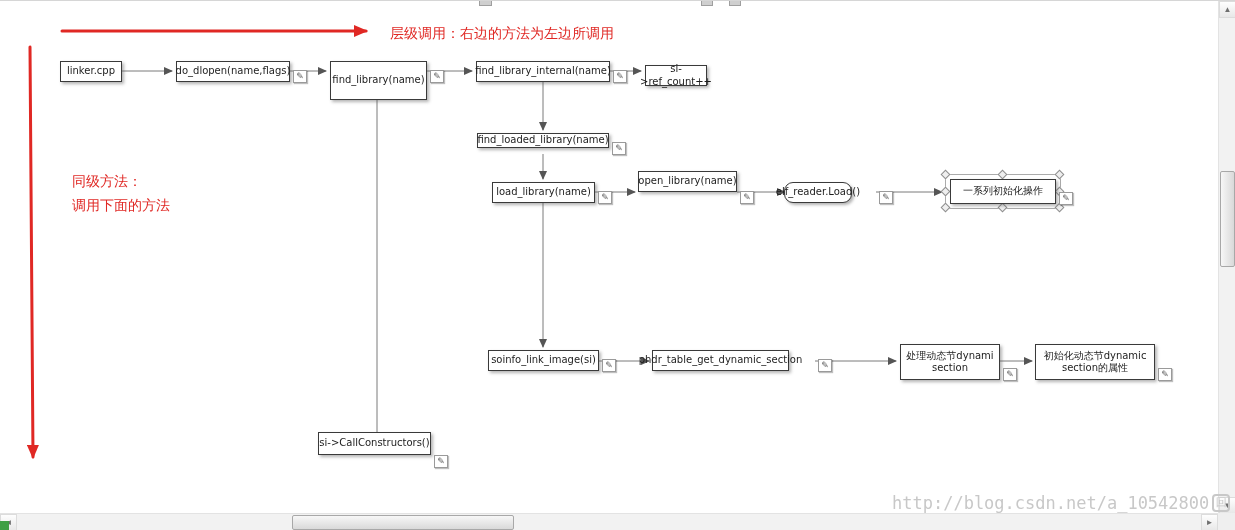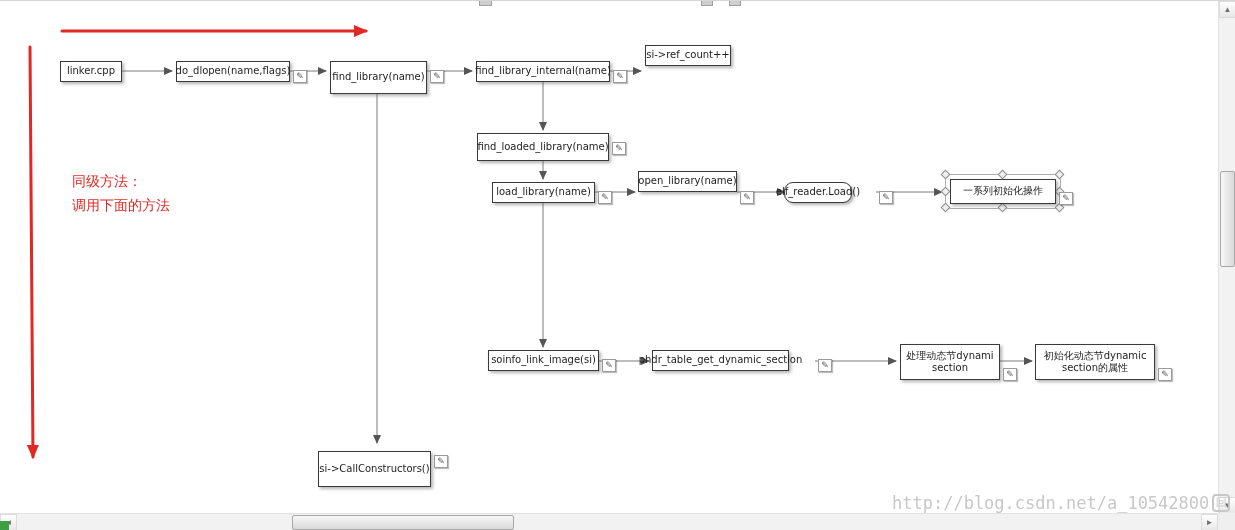--- a/index.html
+++ b/index.html
@@ -81,35 +81,36 @@
       <line x1="737" y1="191" x2="785" y2="191" class="edge-line" marker-end="url(#arrow-gray)"></line>
       <line x1="876" y1="191" x2="942" y2="191" class="edge-line" marker-end="url(#arrow-gray)"></line>
       <line x1="599" y1="360" x2="649" y2="360" class="edge-line" marker-end="url(#arrow-gray)"></line>
       <line x1="815" y1="360" x2="896" y2="360" class="edge-line" marker-end="url(#arrow-gray)"></line>
       <line x1="1000" y1="360" x2="1032" y2="360" class="edge-line" marker-end="url(#arrow-gray)"></line>
       <line x1="377" y1="81" x2="377" y2="442" class="edge-line" marker-end="url(#arrow-gray)"></line>
       <line x1="62" y1="30" x2="366" y2="30" class="red-line" marker-end="url(#arrow-red)"></line>
       <line x1="30" y1="46" x2="33" y2="456" class="red-line" marker-end="url(#arrow-red)"></line>
     </svg>
 
+  <div id="annotation-top" class="annotation">层级调用：右边的方法为左边所调用</div>
   <div id="annotation-left" class="annotation">
     <div>同级方法：</div>
     <div>调用下面的方法</div>
   </div>
 
   <div id="canvas">
       <div class="node" style="left: 60px; top: 60px; width: 62px; height: 21px;">linker.cpp</div>
       <div class="node" style="left: 176px; top: 60px; width: 114px; height: 21px;">do_dlopen(name,flags)</div>
       <span class="edit-icon" style="left: 293px; top: 69px;">✎</span>
-      <div class="node" style="left: 330px; top: 60px; width: 97px; height: 33px;">find_library(name)</div>
+      <div class="node" style="left: 330px; top: 60px; width: 97px; height: 39px;">find_library(name)</div>
       <span class="edit-icon" style="left: 430px; top: 69px;">✎</span>
       <div class="node" style="left: 476px; top: 60px; width: 134px; height: 21px;">find_library_internal(name)</div>
       <span class="edit-icon" style="left: 613px; top: 69px;">✎</span>
-      <div class="node" style="left: 645px; top: 44px; width: 86px; height: 21px; text-align: center;">si-&gt;ref_count++</div>
-      <div class="node" style="left: 477px; top: 132px; width: 132px; height: 28px;">find_loaded_library(name)</div>
+      <div class="node" style="left: 645px; top: 64px; width: 62px; height: 21px; text-align: center;">si-&gt;ref_count++</div>
+      <div class="node" style="left: 477px; top: 132px; width: 132px; height: 15px;">find_loaded_library(name)</div>
       <span class="edit-icon" style="left: 612px; top: 141px;">✎</span>
       <div class="node" style="left: 492px; top: 181px; width: 103px; height: 21px;">load_library(name)</div>
       <span class="edit-icon" style="left: 598px; top: 190px;">✎</span>
       <div class="node" style="left: 638px; top: 170px; width: 99px; height: 21px;">open_library(name)</div>
       <span class="edit-icon" style="left: 740px; top: 190px;">✎</span>
       <div class="node" style="left: 784px; top: 181px; width: 68px; height: 21px; border-radius: 9px;">elf_reader.Load()</div>
       <span class="edit-icon" style="left: 879px; top: 190px;">✎</span>
       <div class="sel-rect" style="left: 945px; top: 173px; width: 116px; height: 35px;">
         <span class="sel-handle" style="left: 0%; top: 0%;"></span>
         <span class="sel-handle" style="left: 50%; top: 0%;"></span>
@@ -125,21 +126,21 @@
       <div class="node" style="left: 488px; top: 349px; width: 111px; height: 21px;">soinfo_link_image(si)</div>
       <span class="edit-icon" style="left: 602px; top: 358px;">✎</span>
       <div class="node" style="left: 652px; top: 349px; width: 137px; height: 21px;">phdr_table_get_dynamic_section</div>
       <span class="edit-icon" style="left: 818px; top: 358px;">✎</span>
       <div class="node" style="left: 900px; top: 343px; width: 100px; height: 36px;">处理动态节dynami
 section</div>
       <span class="edit-icon" style="left: 1003px; top: 367px;">✎</span>
       <div class="node" style="left: 1035px; top: 343px; width: 120px; height: 36px;">初始化动态节dynamic
 section的属性</div>
       <span class="edit-icon" style="left: 1158px; top: 367px;">✎</span>
-      <div class="node" style="left: 318px; top: 450px; width: 113px; height: 36px; text-align: center;">si-&gt;CallConstructors()</div>
+      <div class="node" style="left: 318px; top: 431px; width: 113px; height: 23px; text-align: center;">si-&gt;CallConstructors()</div>
       <span class="edit-icon" style="left: 434px; top: 454px;">✎</span>
     </div>
 
   <div class="watermark">
     <span>http://blog.csdn.net/a_10542800</span>
     <span class="wm-badge">回</span>
   </div>
 
   <div class="vscroll">
     <div class="sbtn top">

